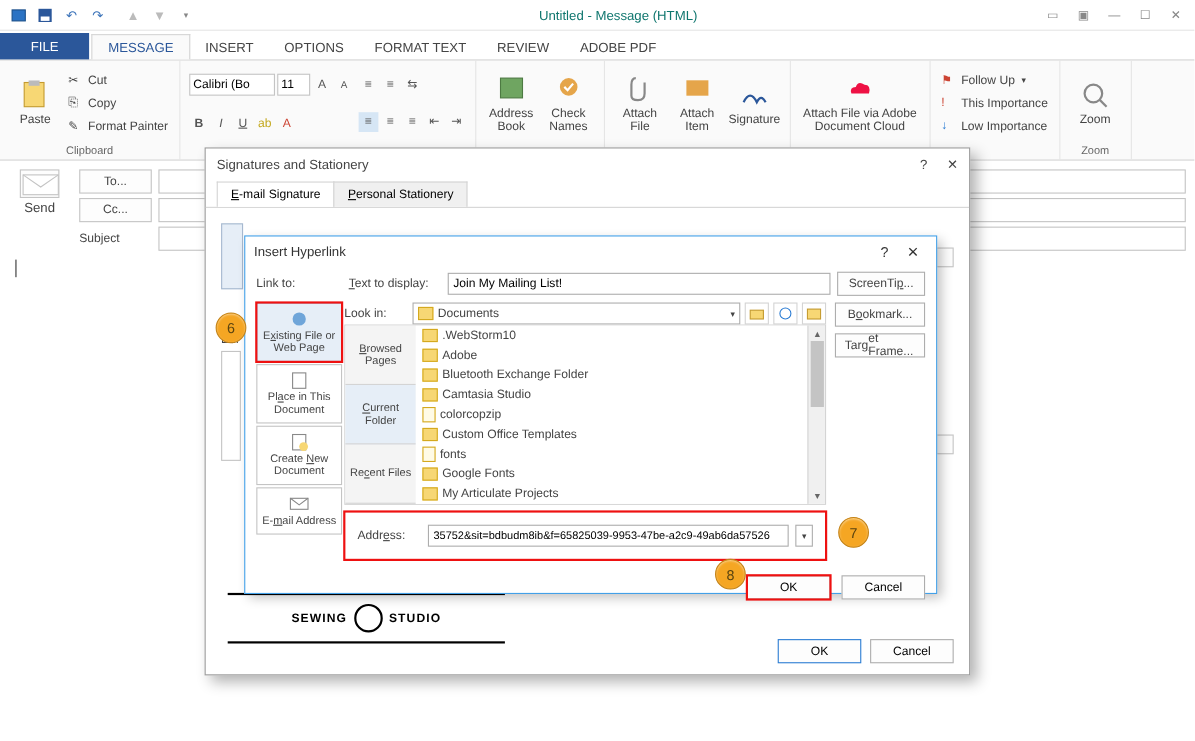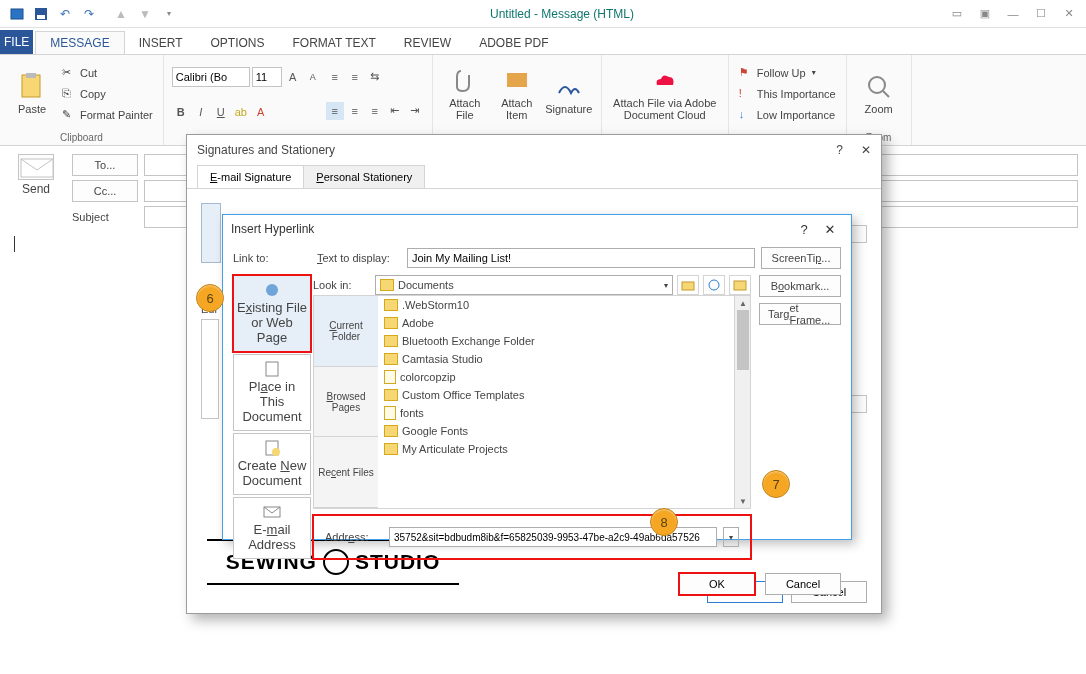--- a/index.html
+++ b/index.html
@@ -10,21 +10,21 @@
 .qat { display: flex; align-items: center; gap: 2px; padding-left: 6px; }
 .qat-btn { width: 22px; height: 22px; display: flex; align-items: center; justify-content: center; font-size: 12px; color: #3b73b9; }
 .qat-sep { width: 6px; }
 .title-text { flex: 1; text-align: center; font-size: 12px; color: #0f766e; }
 .winctrls { display: flex; gap: 2px; padding-right: 4px; }
 .winctrl { width: 26px; height: 22px; display: flex; align-items: center; justify-content: center; font-size: 11px; color: #888; }
 
 
 .tabs { height: 26px; display: flex; align-items: flex-end; background: #fff; }
 .tab { padding: 4px 14px; font-size: 12px; color: #444; cursor: pointer; }
-.tab.file { background: #2b579a; color: #fff; padding: 5px 4px; margin-right: 2px; }
+.tab.file { background: #2b579a; color: #fff; padding: 5px 28px; margin-right: 2px; }
 .tab.active { background: #fafafa; border: 1px solid #d4d4d4; border-bottom: none; color: #2b579a; }
 
 
 .ribbon { height: 92px; background: #fafafa; border-top: 1px solid #d4d4d4; border-bottom: 1px solid #d4d4d4; display: flex; }
 .rgroup { border-right: 1px solid #e5e5e5; padding: 2px 8px 0; display: flex; flex-direction: column; }
 .rgroup-body { flex: 1; display: flex; align-items: center; gap: 4px; }
 .rgroup-label { font-size: 10px; color: #666; text-align: center; padding: 2px 0; }
 .bigbtn { display: flex; flex-direction: column; align-items: center; justify-content: center; width: 48px; gap: 2px; font-size: 11px; color: #444; }
 .bigicon { width: 28px; height: 28px; }
 .smallrow { display: flex; flex-direction: column; gap: 1px; }
@@ -53,36 +53,36 @@
 .sigtab { padding: 5px 12px; font-size: 11px; border: 1px solid #d4d4d4; border-bottom: none; background: #fff; margin-right: -1px; }
 .sigtab.inactive { background: #f0f0f0; }
 .sigdlg-body { padding: 10px 14px; font-size: 11px; color: #444; }
 .sigdlg-foot { position: absolute; bottom: 10px; right: 14px; display: flex; gap: 8px; }
 .dlgbtn { border: 1px solid #adadad; background: #fdfdfd; width: 76px; height: 22px; font-size: 11px; display: flex; align-items: center; justify-content: center; }
 .dlgbtn.primary { border: 1px solid #2b7cd3; }
 .selected-hint { border:1px solid #a6b8cf; background:#e6eef7; width:20px; height:60px; margin-top:4px; }
 .editbox { border:1px solid #c4c4c4; background:#fff; width:18px; height:100px; margin-top:4px;}
 .nsmall { border:1px solid #c4c4c4; background:#fdfdfd; width:16px; height:18px; position:absolute; right:14px; top:90px; }
 .nsmall2 { border:1px solid #c4c4c4; background:#fdfdfd; width:16px; height:18px; position:absolute; right:14px; top:260px; }
-.logoimg { position:absolute; left:20px; top:404px; width:252px; height:46px; display:flex; align-items:center; justify-content:center; font-family: 'Times New Roman', serif; font-weight:bold; font-size:21px; letter-spacing:1px; border-top:2px solid #000; border-bottom:2px solid #000; padding:4px 0;}
+.logoimg { position:absolute; left:20px; top:404px; width:252px; height:46px; display:flex; align-items:center; justify-content:center; font-family: 'Times New Roman', serif; font-weight:bold; font-size:11px; letter-spacing:1px; border-top:2px solid #000; border-bottom:2px solid #000; padding:4px 0;}
 .logoimg .yarn { width:26px; height:26px; border:2px solid #000; border-radius:50%; margin:0 6px; display:inline-block; position:relative; }
 
 
 .hldlg { position: absolute; left: 222px; top: 214px; width: 630px; height: 326px; background: #fff; border: 1px solid #42a0e8; box-shadow: 4px 4px 10px rgba(0,0,0,0.25); }
 .hldlg-title { height: 28px; display: flex; align-items: center; padding: 0 8px; font-size: 12px; color: #333; }
 .hldlg-title .spacer { flex: 1; }
 .hlx { width: 26px; text-align: center; font-size: 13px; }
 .hldlg-body { padding: 4px 10px 8px; font-size: 11px; color: #444; }
 .hlrow { display: flex; align-items: center; gap: 6px; margin-bottom: 6px; }
 .hllabel { width: 78px; text-align: left; }
 .hlinput { flex: 1; border: 1px solid #adadad; height: 20px; padding: 0 4px; font-size: 11px; background: #fff; }
 .hlbtn { border: 1px solid #adadad; background: #fdfdfd; height: 22px; padding: 0 8px; font-size: 11px; display: flex; align-items: center; justify-content: center; }
 .hlmain { display: flex; gap: 2px; }
 .linkto { width: 78px; display: flex; flex-direction: column; gap: 2px; }
-.linkto-item { border: 1px solid #c4c4c4; background: #fff; display: flex; flex-direction: column; align-items: center; justify-content: center; padding: 6px 2px; font-size: 13px; text-align: center; gap: 2px; }
+.linkto-item { border: 1px solid #c4c4c4; background: #fff; display: flex; flex-direction: column; align-items: center; justify-content: center; padding: 6px 2px; font-size: 10px; text-align: center; gap: 2px; }
 .linkto-item.selected { background: #e6eef7; border: 1px solid #8fb3d9; }
 .lticon { width: 20px; height: 16px; }
 .midcol { flex: 1; display: flex; flex-direction: column; }
 .lookrow { display: flex; align-items: center; gap: 4px; margin-bottom: 0; }
 .lookcombo { flex: 1; border: 1px solid #adadad; height: 20px; display: flex; align-items: center; padding: 0 4px; gap: 4px; background: #fff; }
 .toolico { width: 22px; height: 20px; border: 1px solid #d4d4d4; display: flex; align-items: center; justify-content: center; }
 .browsewrap { display: flex; flex: 1; border: 1px solid #d4d4d4; }
 .browsenav { width: 64px; background: #f4f4f4; display: flex; flex-direction: column; }
 .bnav-item { flex: 1; display: flex; align-items: center; justify-content: center; font-size: 10px; text-align: center; border-bottom: 1px solid #d4d4d4; padding: 4px; }
 .bnav-item.active { background: #e6eef7; }
@@ -209,20 +209,38 @@
           <span class="tinybtn">≡</span>
           <span class="tinybtn">≡</span>
           <span class="tinybtn">⇤</span>
           <span class="tinybtn">⇥</span>
         </div>
       </div>
     </div>
     <div class="rgroup-label">&nbsp;</div>
   </div>
 
+  <div class="rgroup">
+    <div class="rgroup-body">
+      <div class="bigbtn">
+          <svg class="bigicon">
+            <rect x="4" y="4" width="20" height="18" fill="#6fa561" stroke="#4d7a42"></rect>
+          </svg>
+          <span style="text-align:center">Address Book</span>
+        </div>
+      <div class="bigbtn">
+          <svg class="bigicon">
+            <circle cx="14" cy="12" r="8" fill="#e5a54a"></circle>
+            <path d="M10 12 l3 3 l5 -6" stroke="#fff" fill="none" stroke-width="2"></path>
+          </svg>
+          <span style="text-align:center">Check Names</span>
+        </div>
+    </div>
+    <div class="rgroup-label">&nbsp;</div>
+  </div>
 
   <div class="rgroup">
     <div class="rgroup-body">
       <div class="bigbtn">
           <svg class="bigicon">
             <path d="M10 4 Q6 4 6 10 L6 20 Q6 24 12 24 Q18 24 18 18 L18 8" stroke="#888" fill="none" stroke-width="2"></path>
           </svg>
           <span style="text-align:center">Attach File</span>
         </div>
       <div class="bigbtn">
@@ -408,25 +426,25 @@
               </svg>
             </div>
           <div class="toolico">
               <svg width="14" height="12">
                 <rect x="1" y="2" width="12" height="9" fill="#f7d774" stroke="#c49a2e"></rect>
               </svg>
             </div>
         </div>
         <div class="browsewrap">
           <div class="browsenav">
+            <div class="bnav-item">
+                <span><u class="mn">B</u>rowsed Pages</span>
+              </div>
             <div class="bnav-item active">
                 <span><u class="mn">C</u>urrent Folder</span>
-              </div>
-            <div class="bnav-item">
-                <span><u class="mn">B</u>rowsed Pages</span>
               </div>
             <div class="bnav-item">
                 <span>Re<u class="mn">c</u>ent Files</span>
               </div>
           </div>
           <div class="filelist">
             <div class="fileitem">
                 <span class="foldericon"></span>
                 <span>.WebStorm10</span>
               </div>

